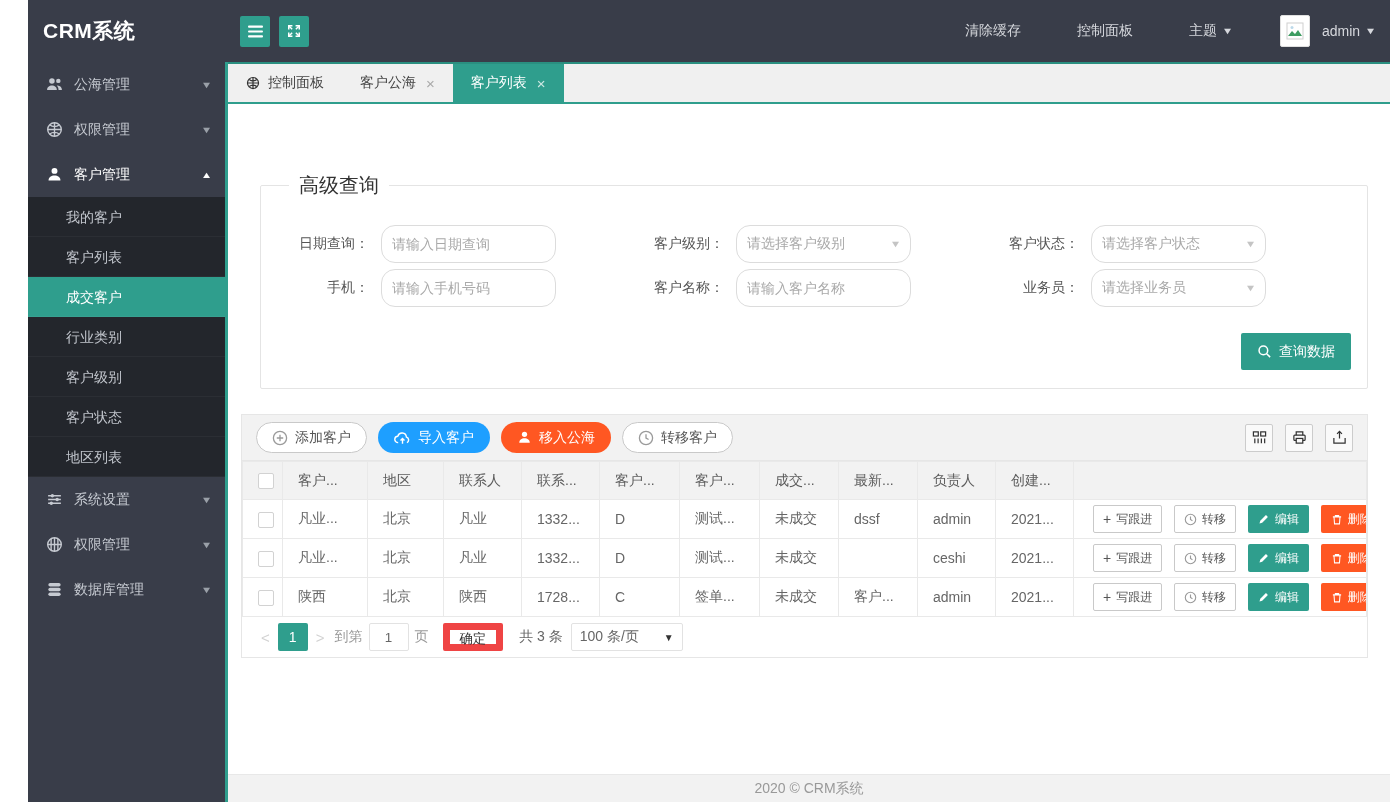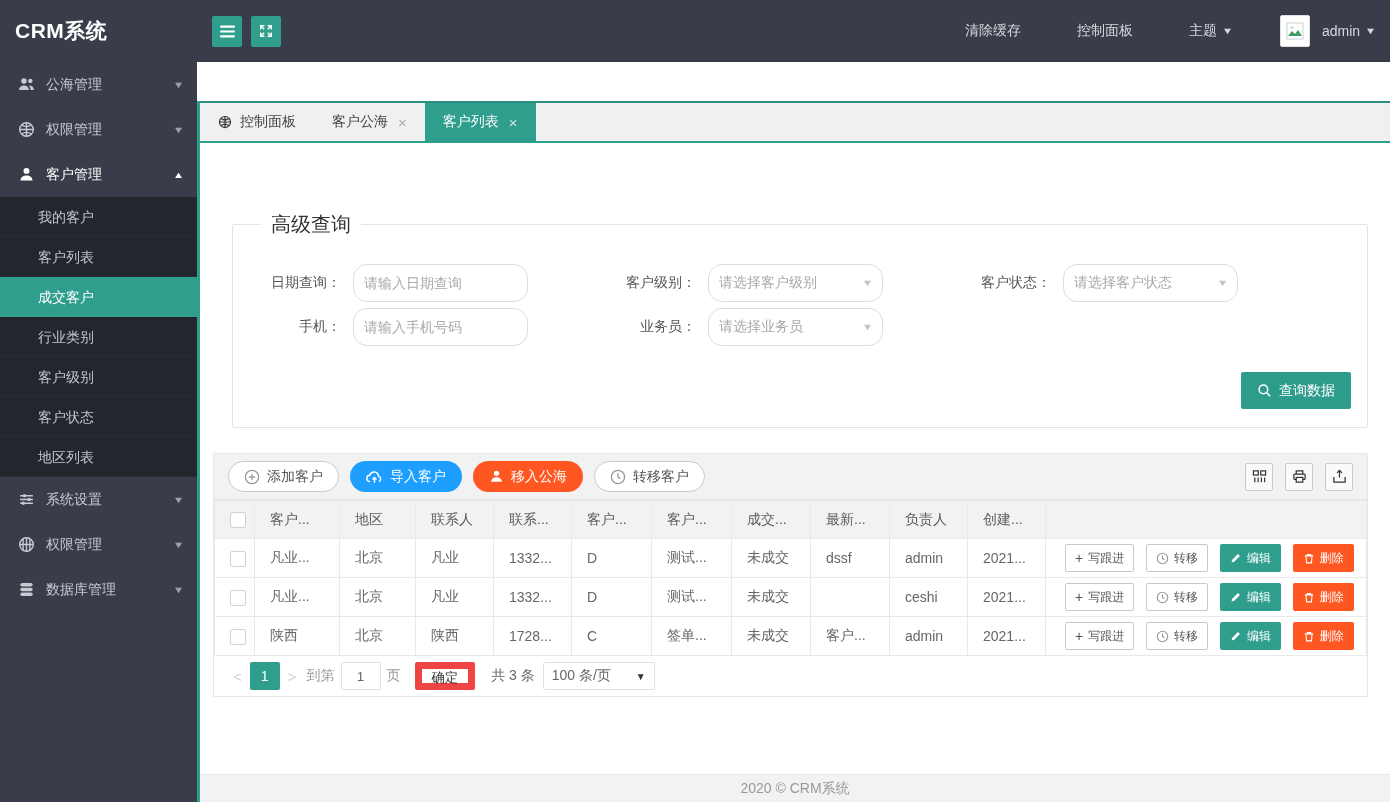--- a/index.html
+++ b/index.html
@@ -1,34 +1,34 @@
 <!DOCTYPE html>
 <html><head>
 <meta charset="utf-8">
 <style>
   * { box-sizing: border-box; margin: 0; padding: 0; }
   html,body { width:1390px; height:802px; overflow:hidden;
     font-family:"Liberation Sans","DejaVu Sans",sans-serif; font-size:14px; background:#fff; }
-  .app { display:flex; width:1390px; height:802px; }
+  .app { display:flex; width:1390px; height:802px;padding-left:28px; }
 
   
   .sidebar { width:197px; flex-shrink:0; background:#393D49; height:802px; }
   .logo { height:62px; line-height:62px; padding-left:15px; color:#fff; font-size:21px; font-weight:bold; letter-spacing:.5px; }
   .nav-item { height:45px; display:flex; align-items:center; padding:0 14px 0 18px; color:#c6cad1; cursor:pointer; }
   .nav-item .nicon { width:17px; height:17px; margin-right:11px; display:inline-flex; color:#c6cad1; }
   .nav-item.open { color:#fff; }
   .nav-item.open .nicon { color:#fff; }
   .caret { margin-left:auto; font-size:9px; color:#9aa0a8; transform:scaleX(1.3); }
   .caret.up { color:#fff; }
   .submenu { background:#23262c; }
   .sub-item { height:40px; line-height:40px; padding-left:38px; color:#c2c6cd; cursor:pointer; border-bottom:1px solid rgba(255,255,255,.04); }
   .sub-item.active { background:#2F9E8D; color:#fff; }
 
   
-  .main { flex:1; display:flex; flex-direction:column; min-width:0;gap:39px; }
+  .main { flex:1; display:flex; flex-direction:column; min-width:0; }
   .topbar { height:62px; background:#393D49; display:flex; align-items:center; padding:0 15px; flex-shrink:0; }
   .tbtn { width:30px; height:31px; background:#2F9E8D; border:none; border-radius:2px; margin-right:9px;
     display:inline-flex; align-items:center; justify-content:center; color:#fff; cursor:pointer; }
   .top-right { margin-left:auto; display:flex; align-items:center; color:#d6d8dd; }
   .top-link { margin-left:56px; cursor:pointer; display:inline-flex; align-items:center; }
   .caret-w { font-size:9px; color:#d6d8dd; margin-left:6px; transform:scaleX(1.3); }
   .avatar { margin-left:48px; width:30px; height:32px; background:#fff; border:1px solid #e0e0e0; border-radius:2px;
     display:inline-flex; align-items:center; justify-content:center; cursor:pointer; }
   .top-user { margin-left:12px; }
 
@@ -289,20 +289,24 @@
                 <span class="ph">请选择客户状态</span>
                 <span class="scaret">▼</span>
               </div>
             </div>
           </div>
 
           <div class="frow">
             <div class="field">
               <label>手机：</label>
               <input placeholder="请输入手机号码" style="">
+            </div>
+            <div class="field">
+              <label>客户名称：</label>
+              <input placeholder="请输入客户名称" style="">
             </div>
             <div class="field">
               <label>业务员：</label>
               <div class="selectbox">
                 <span class="ph">请选择业务员</span>
                 <span class="scaret">▼</span>
               </div>
             </div>
           </div>
 

